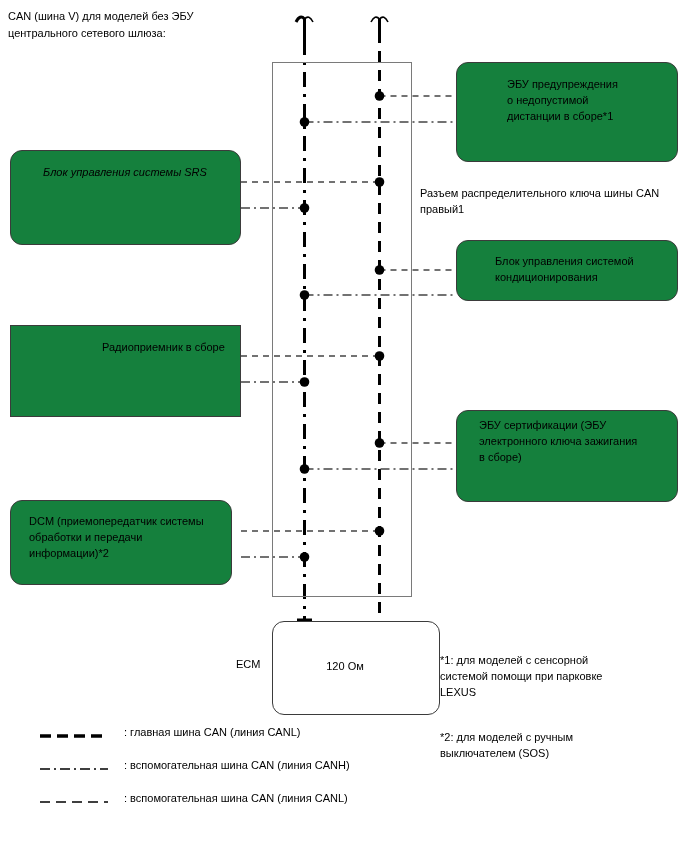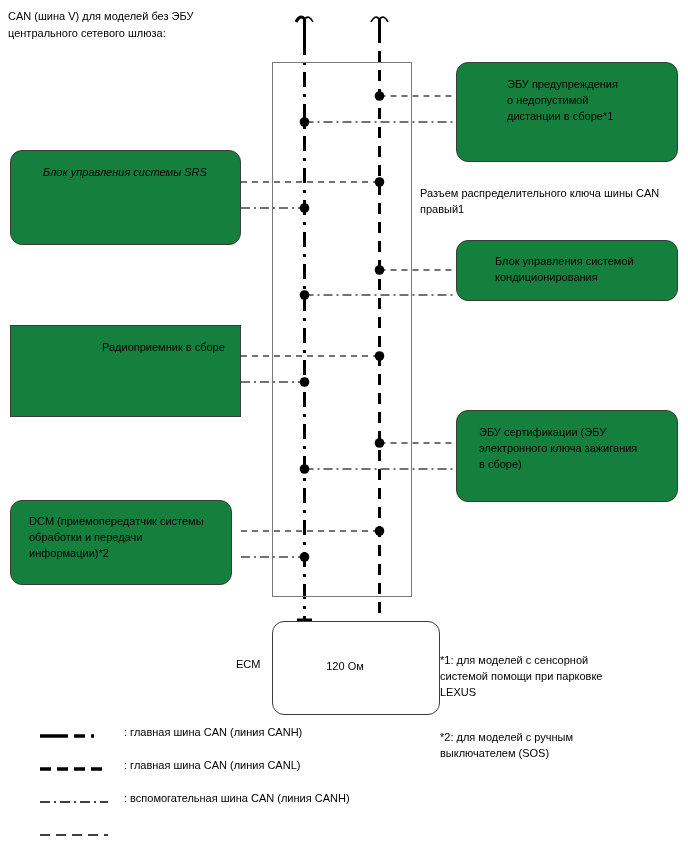--- a/index.html
+++ b/index.html
@@ -181,21 +181,21 @@
 о недопустимой
 дистанции в сборе*1</div>
   </div>
 
   <div class="abs ecu-box" style="left:456px; top:240px; width:222px; height:61px;">
     <div class="ecu-label" style="left:38px; top:12px;">Блок управления системой
 кондиционирования</div>
   </div>
 
   <div class="abs ecu-box" style="left:456px; top:410px; width:222px; height:92px;">
-    <div class="ecu-label" style="left:22px; top:13px;">ЭБУ сертификации (ЭБУ
+    <div class="ecu-label" style="left:22px; top:6px;">ЭБУ сертификации (ЭБУ
 электронного ключа зажигания
 в сборе)</div>
   </div>
 
   <div class="abs ecu-box" style="left:10px; top:150px; width:231px; height:95px;font-style:italic;">
     <div class="ecu-label" style="left:32px; top:13px;">Блок управления системы SRS</div>
   </div>
 
   <div class="abs ecu-box square" style="left:10px; top:325px; width:231px; height:92px;">
     <div class="ecu-label" style="left:47px; top:13px;margin-left:44px;">Радиоприемник в сборе</div>
@@ -214,42 +214,37 @@
 
   <div class="abs footnote" style="left:440px; top:652px; width:230px;">*1: для моделей с сенсорной
 системой помощи при парковке
 LEXUS</div>
 
   <div class="abs footnote" style="left:440px; top:729px; width:230px;">*2: для моделей с ручным
 выключателем (SOS)</div>
 
   <div class="abs" id="legend">
 
-    <div class="legend-row">
-      <svg class="legend-sample" width="68" height="12" viewBox="0 0 68 12">
-        <line x1="0" y1="6" x2="68" y2="6" stroke="#000" stroke-width="3.4" stroke-dasharray="28 6 11 6 3"></line>
-      </svg>
-      <span class="legend-text">: главная шина CAN (линия CANH)</span>
-    </div>
 
     <div class="legend-row">
       <svg class="legend-sample" width="68" height="12" viewBox="0 0 68 12">
         <line x1="0" y1="6" x2="68" y2="6" stroke="#000" stroke-width="3.4" stroke-dasharray="11 6"></line>
       </svg>
       <span class="legend-text">: главная шина CAN (линия CANL)</span>
     </div>
 
     <div class="legend-row">
       <svg class="legend-sample" width="68" height="12" viewBox="0 0 68 12">
         <line x1="0" y1="6" x2="68" y2="6" stroke="#000" stroke-width="1.3" stroke-dasharray="10 4 2 4"></line>
       </svg>
       <span class="legend-text">: вспомогательная шина CAN (линия CANH)</span>
     </div>
 
     <div class="legend-row">
       <svg class="legend-sample" width="68" height="12" viewBox="0 0 68 12">
         <line x1="0" y1="6" x2="68" y2="6" stroke="#000" stroke-width="1.3" stroke-dasharray="10 6"></line>
       </svg>
+      <span class="legend-text">: вспомогательная шина CAN (линия CANL)</span>
     </div>
 
   </div>
 
 </div>
 
 </body></html>

